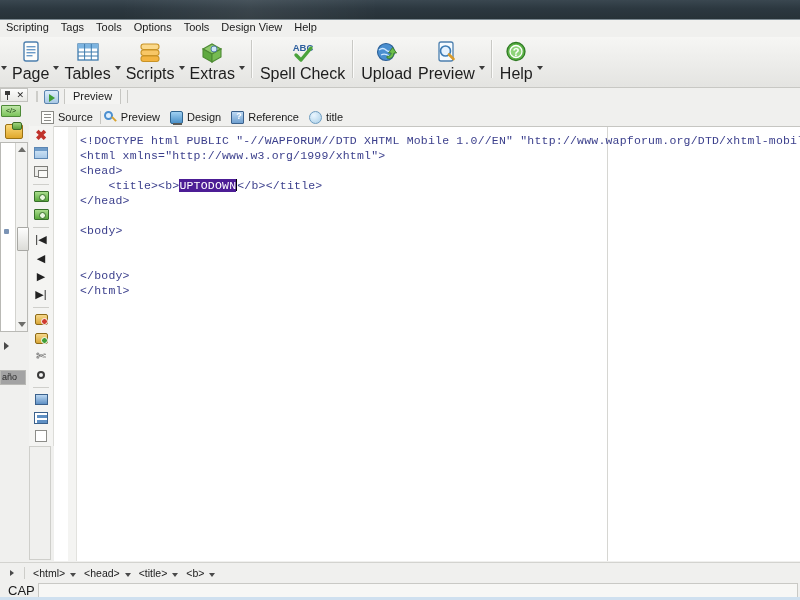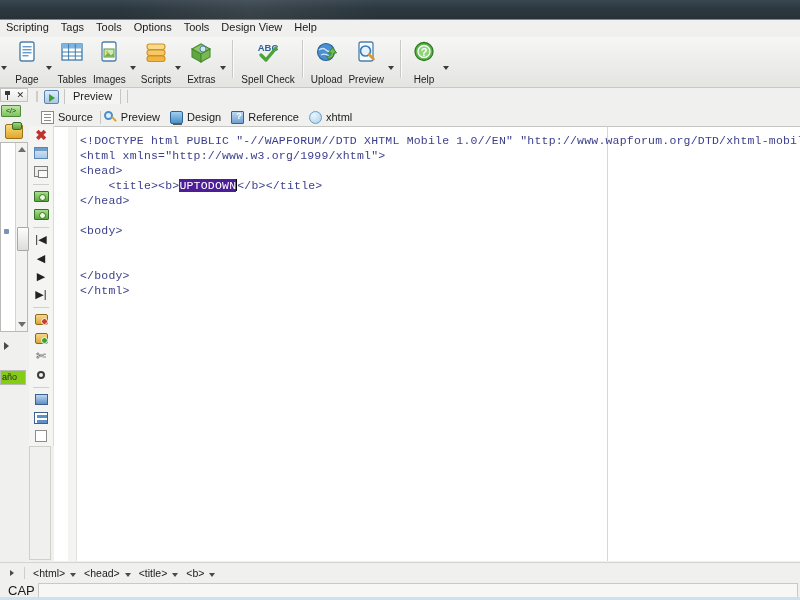--- a/index.html
+++ b/index.html
@@ -48,21 +48,21 @@
     background: #c9c9c5; border-right: 1px solid #fbfbfa;
   }
   .tb-btn {
     display: flex; flex-direction: column; align-items: center;
     justify-content: flex-start;
     min-width: 30px; padding: 2px 3px 0 3px; height: 48px;
     position: relative;
   }
   .tb-ico { width: 28px; height: 28px; position: relative; }
   .tb-label {
-    font-size: 10px; color: #1d1d1d; margin-top: 7px;
+    font-size: 16px; color: #1d1d1d; margin-top: 1px;
     white-space: nowrap; line-height: 11px;
   }
   .caret {
     width: 0; height: 0; align-self: center;
     border-left: 3px solid transparent; border-right: 3px solid transparent;
     border-top: 4px solid #3b3b3b; margin: 12px 2px 0 1px;
   }
 
   
   .leftdock {
@@ -126,21 +126,21 @@
   .ld-tail {
     position: absolute; left: 0; top: 250px; width: 28px; height: 16px;
     display:flex; align-items:center;
   }
   .ld-tail .tri {
     width:0;height:0;border-top:4px solid transparent;border-bottom:4px solid transparent;
     border-left:5px solid #4a4a4a; margin-left:4px;
   }
   .ld-tag {
     position: absolute; left: 0; top: 282px; width: 26px; height: 15px;
-    border: 1px solid #b9b9b5; background: #84cc16; box-sizing: border-box;
+    border: 1px solid #b9b9b5; background: #a3a3a3; box-sizing: border-box;
     font-size: 9px; color: #2a2a2a; line-height: 13px; overflow: hidden;
     padding-left: 1px; white-space: nowrap;
   }
 
   
   .rail {
     position: absolute; left: 29px; top: 124px; width: 24px; height: 320px;
     background: #f4f4f2; border-right: 1px solid #dcdcd8;
     display: flex; flex-direction: column; align-items: center; padding-top: 2px;
   }
@@ -336,31 +336,20 @@
           <rect x="4" y="5" width="20" height="4.5" fill="#7db4e0"></rect>
           <line x1="10.6" y1="5" x2="10.6" y2="21" stroke="#3f7cae" stroke-width="1"></line>
           <line x1="17.3" y1="5" x2="17.3" y2="21" stroke="#3f7cae" stroke-width="1"></line>
           <line x1="4" y1="13" x2="24" y2="13" stroke="#3f7cae" stroke-width="1"></line>
           <line x1="4" y1="17" x2="24" y2="17" stroke="#3f7cae" stroke-width="1"></line>
         </svg>
       </div>
       <div class="tb-label">Tables</div>
     </div>
 
-    <div class="tb-btn">
-      <div class="tb-ico">
-        <svg width="28" height="28" viewBox="0 0 28 28">
-          <rect x="7" y="3" width="14" height="19" rx="2" fill="#fdfdfb" stroke="#4c7fae" stroke-width="1.3"></rect>
-          <rect x="9" y="10" width="10" height="8" fill="#cfe9bd" stroke="#5a9a3e" stroke-width="1"></rect>
-          <circle cx="12" cy="13" r="1.3" fill="#e8c33c"></circle>
-          <path d="M9.5 17.5 L13 13.5 L16 16.5 L18.5 14 L18.5 17.5 Z" fill="#6fb049"></path>
-        </svg>
-      </div>
-      <div class="tb-label">Images</div>
-    </div>
     <div class="caret"></div>
 
     <div class="tb-btn">
       <div class="tb-ico">
         <svg width="28" height="28" viewBox="0 0 28 28">
           <rect x="5" y="5" width="18" height="5.5" rx="2.5" fill="#fbd98b" stroke="#c99326" stroke-width="1.1"></rect>
           <rect x="5" y="11" width="18" height="5.5" rx="2.5" fill="#f8c766" stroke="#c99326" stroke-width="1.1"></rect>
           <rect x="5" y="17" width="18" height="5.5" rx="2.5" fill="#f3b440" stroke="#c99326" stroke-width="1.1"></rect>
         </svg>
       </div>
@@ -538,21 +527,21 @@
     <div class="vt">
       <span class="vt-ico vi-des"></span>
       <span>Design</span>
     </div>
     <div class="vt">
       <span class="vt-ico vi-ref"></span>
       <span>Reference</span>
     </div>
     <div class="vt">
       <span class="vt-ico vi-dc"></span>
-      <span>xhtml</span>
+      <span>title</span>
     </div>
   </div>
 
   <div class="editor">
     <div class="gutter"></div>
     <div class="marginline"></div>
     <div class="code"><span>&lt;!DOCTYPE html PUBLIC "-//WAPFORUM//DTD XHTML Mobile 1.0//EN" "http://www.wapforum.org/DTD/xhtml-mobile10.dtd"</span>
 <span>&lt;html xmlns="http://www.w3.org/1999/xhtml"&gt;</span>
 <span>&lt;head&gt;</span>
 <span><span>    &lt;title&gt;&lt;b&gt;</span><span class="sel">UPTODOWN</span><span class="caretbar"></span><span>&lt;/b&gt;&lt;/title&gt;</span></span>

